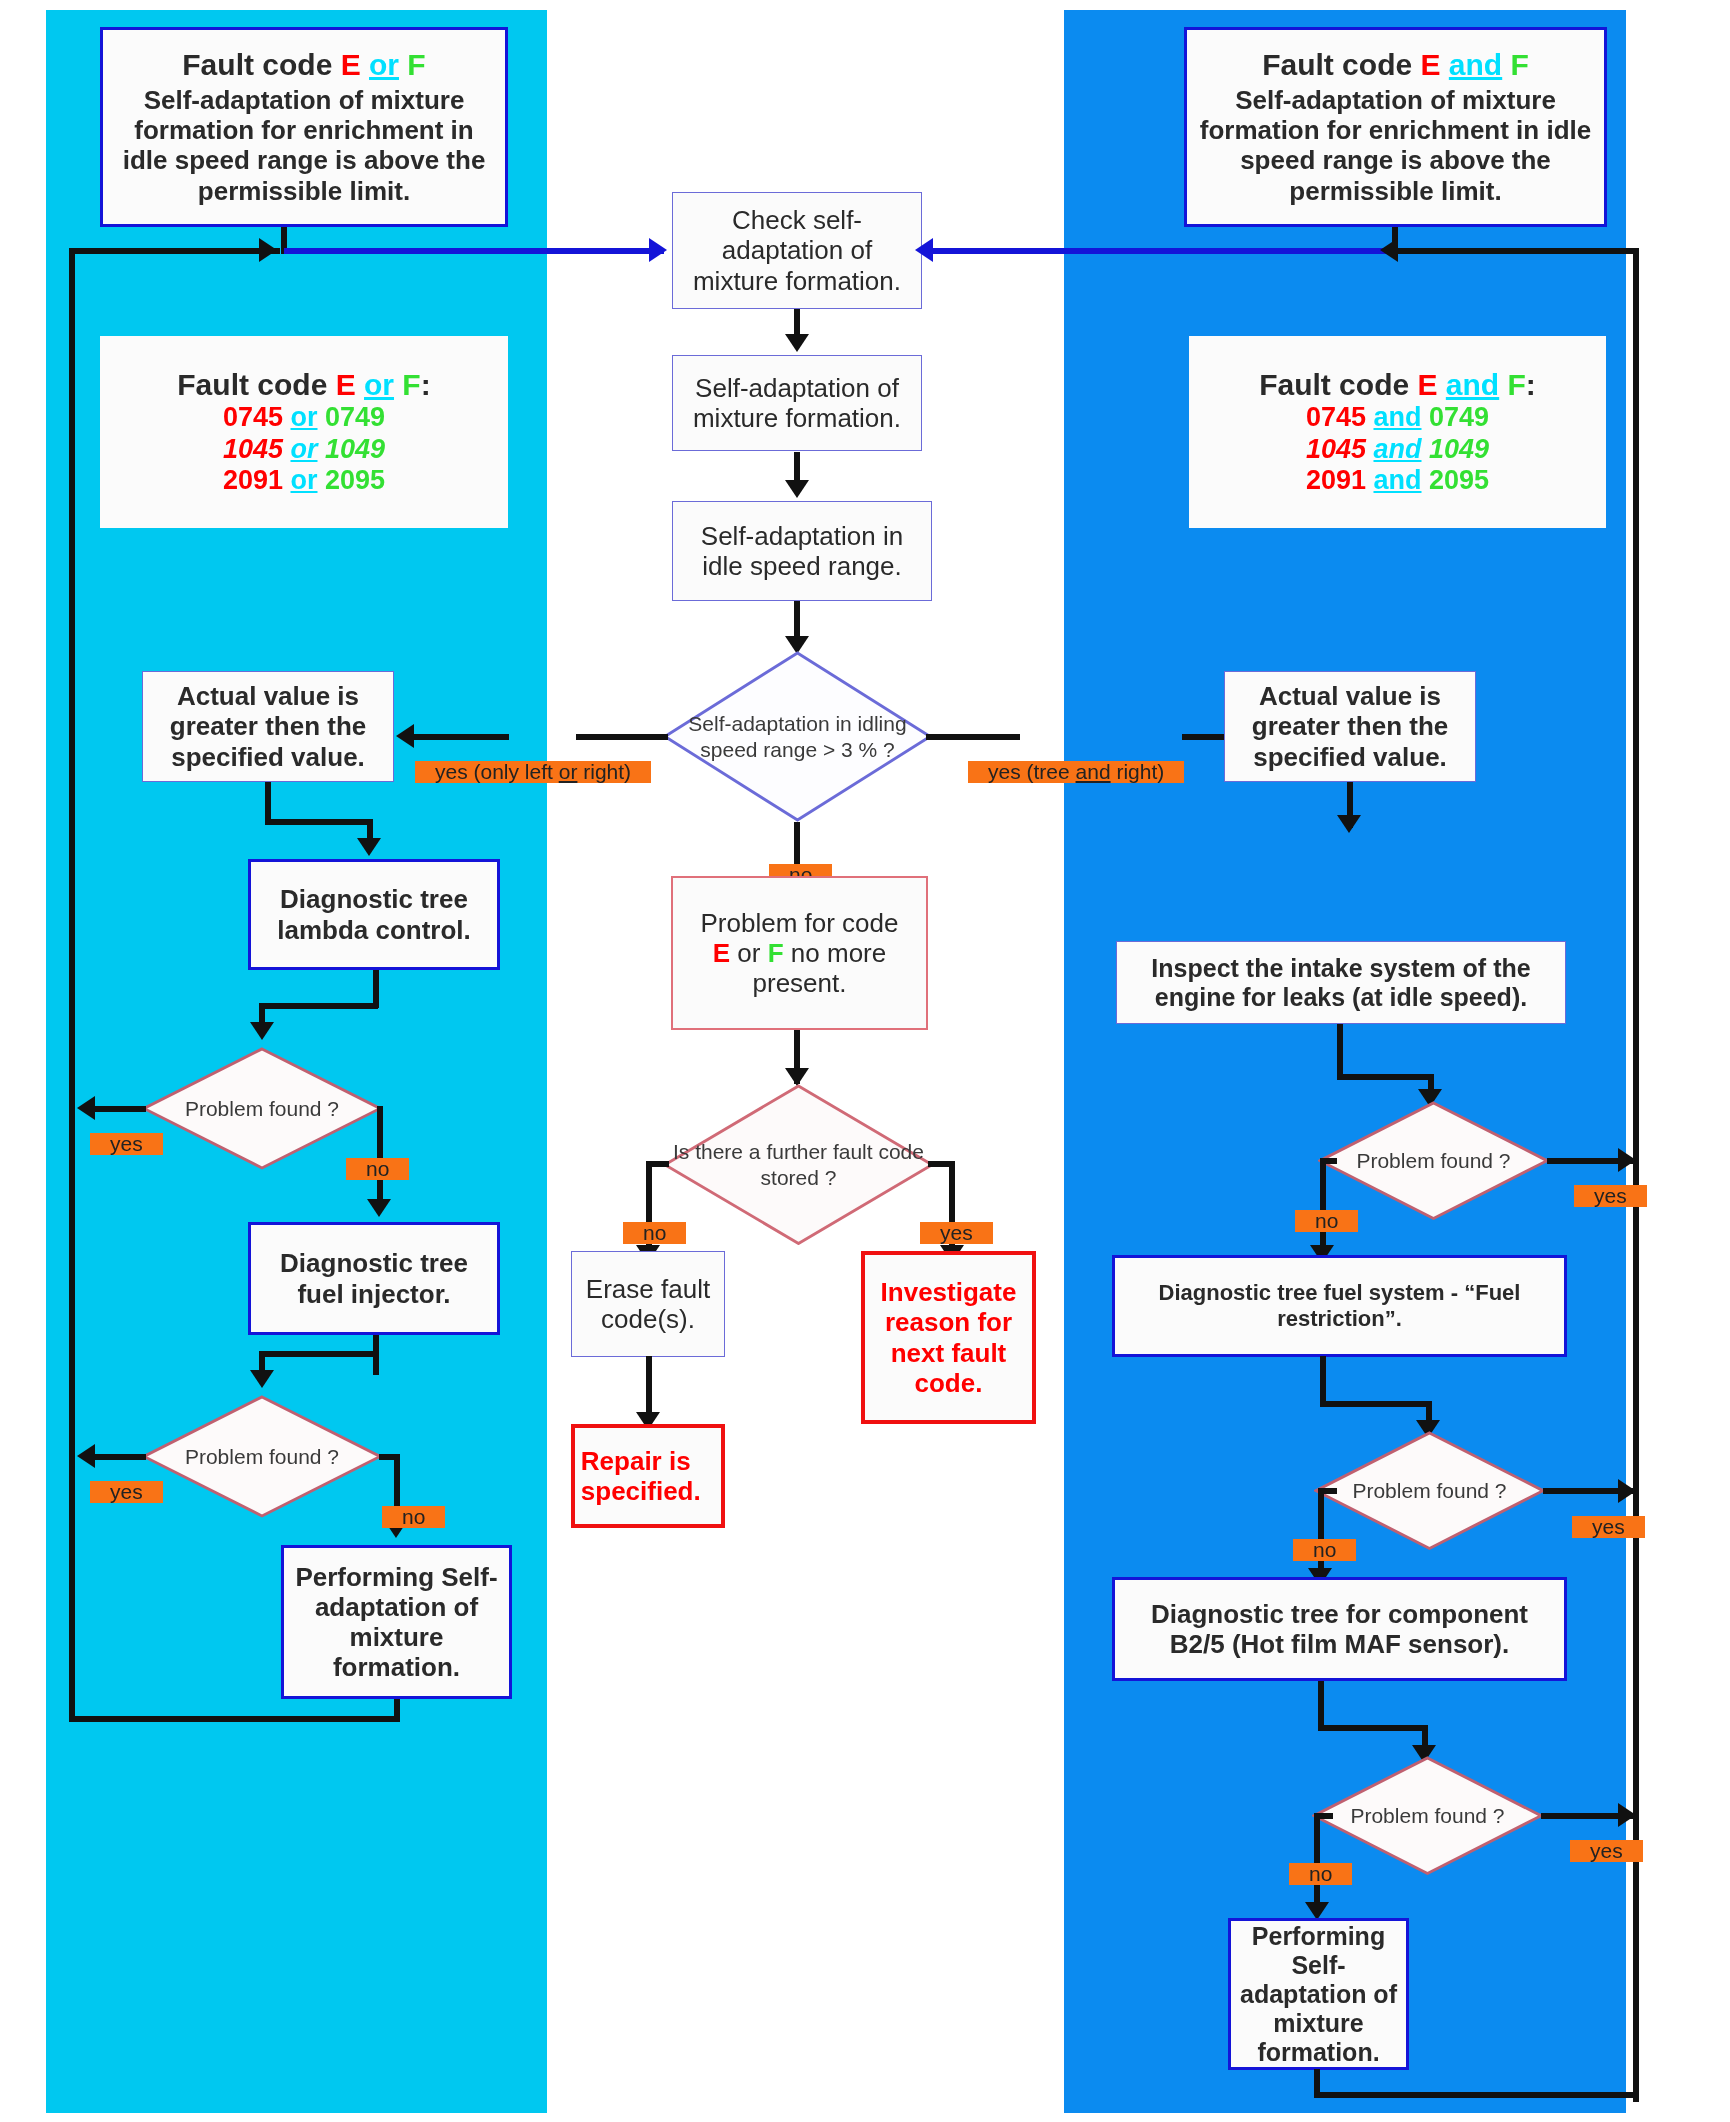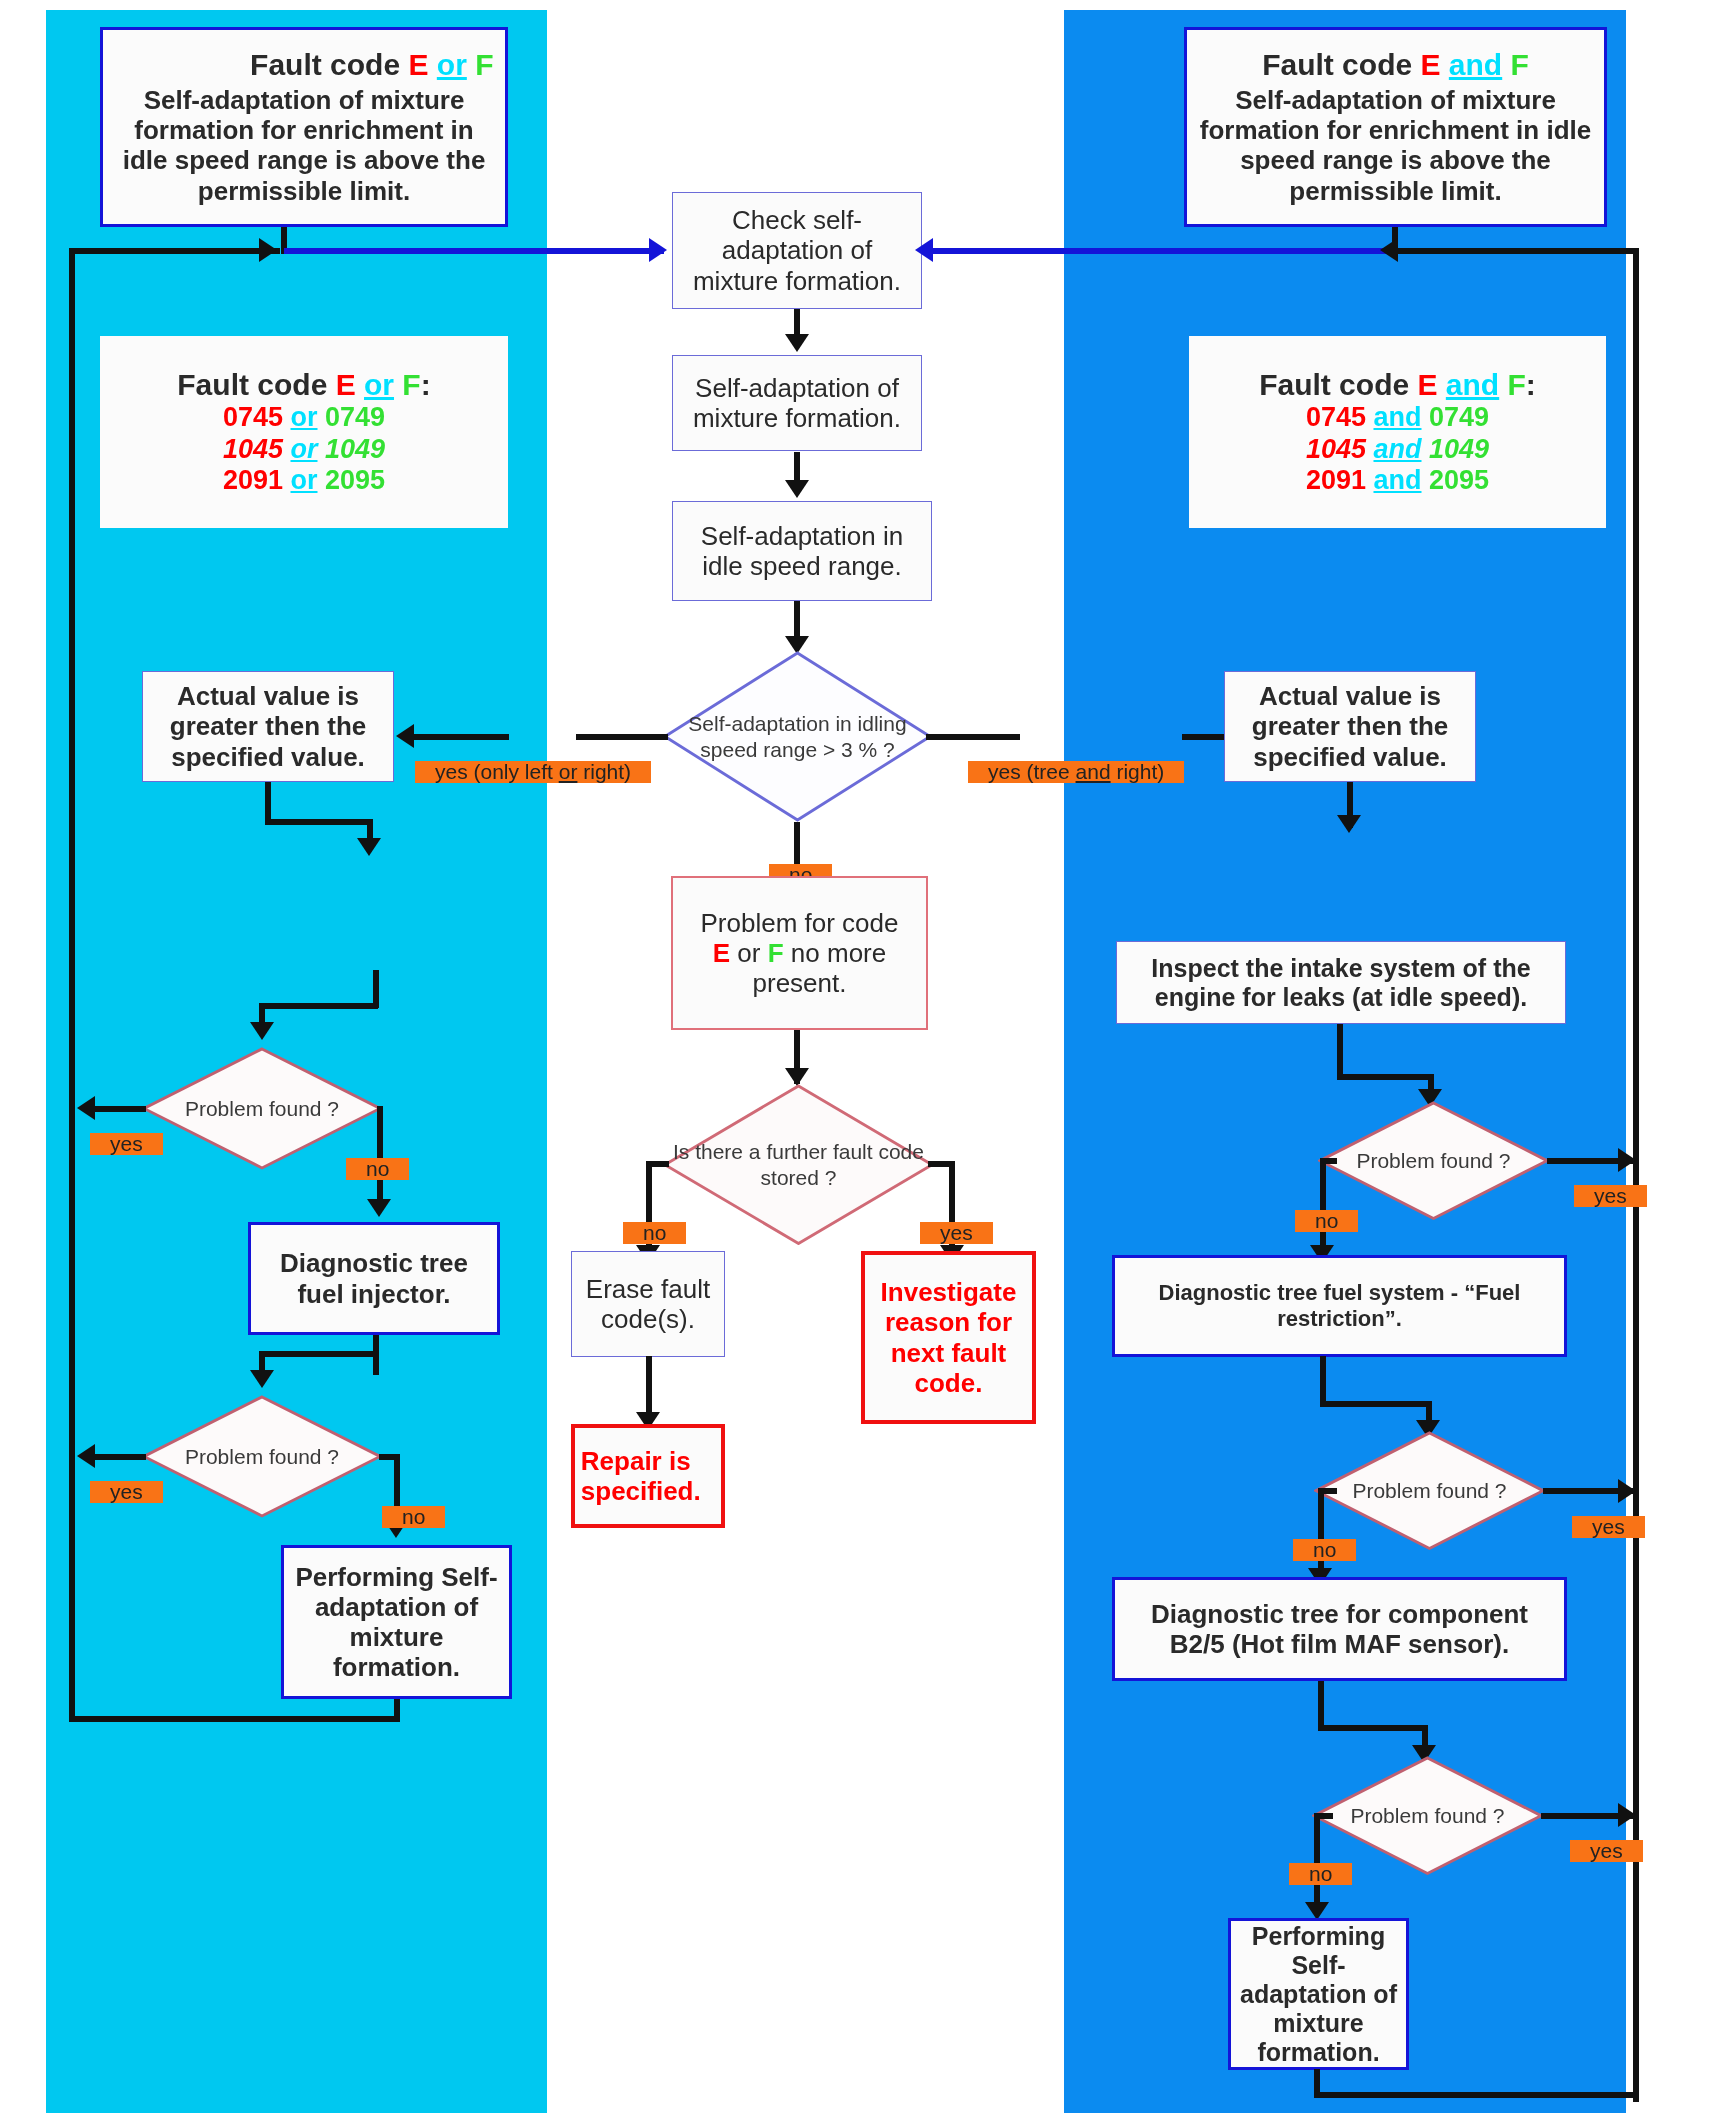--- a/index.html
+++ b/index.html
@@ -54,21 +54,21 @@
   .code-line{font-weight:bold;font-size:27px;}
 </style>
 </head>
 <body>
 
 <div id="stage">
 
   <div class="panel" id="panel-left"></div>
   <div class="panel" id="panel-right"></div>
 
-  <div class="node blue" style="left:100px;top:27px;width:408px;height:200px;padding:7.7px 11.5px;align-items:flex-end;">
+  <div class="node blue" style="left:100px;top:27px;width:408px;height:200px;padding:7.7px 11.5px;">
     <div class="hdr-title">
       <span>Fault code </span><span class="cE">E</span><span> </span><span class="cOP">or</span><span> </span><span class="cF">F</span>
     </div>
     <div class="hdr-body">Self-adaptation of mixture formation for enrichment in idle speed range is above the permissible limit.</div>
   </div>
 
   <div class="node" style="left:100px;top:336px;width:408px;height:192px;border:none;background:#fbfbfb;">
     <div class="code-title">
       <span>Fault code </span><span class="cE">E</span><span> </span><span class="cOP">or</span><span> </span><span class="cF">F</span><span>:</span>
     </div>
@@ -84,20 +84,21 @@
     </div>
     <div class="code-line">
       <span class="red">2091</span>
       <span class="cOP">or</span>
       <span class="grn">2095</span>
     </div>
   </div>
 
   <div class="node thin" style="left:142px;top:671px;width:252px;height:111px;font-size:26px;font-weight:bold;padding:0 7.7px;">Actual value is greater then the specified value.</div>
 
+  <div class="node blue bold" style="left:248px;top:859px;width:252px;height:111px;font-size:26px;padding:0 7.7px;">Diagnostic tree lambda control.</div>
 
   <div class="diamond" style="left:142px;top:1047px;width:240px;height:123px;">
     <svg class="dshape" viewBox="0 0 250 128" preserveAspectRatio="none">
       <polygon points="125,2 248,64 125,126 2,64" fill="#fdfafa" stroke="#c06070" stroke-width="3"></polygon>
     </svg>
     <div class="dtext" style="font-size:21px;">Problem found ?</div>
   </div>
 
   <div class="node blue bold" style="left:248px;top:1222px;width:252px;height:113px;font-size:26px;padding:0 19px;">Diagnostic tree fuel injector.</div>
 

